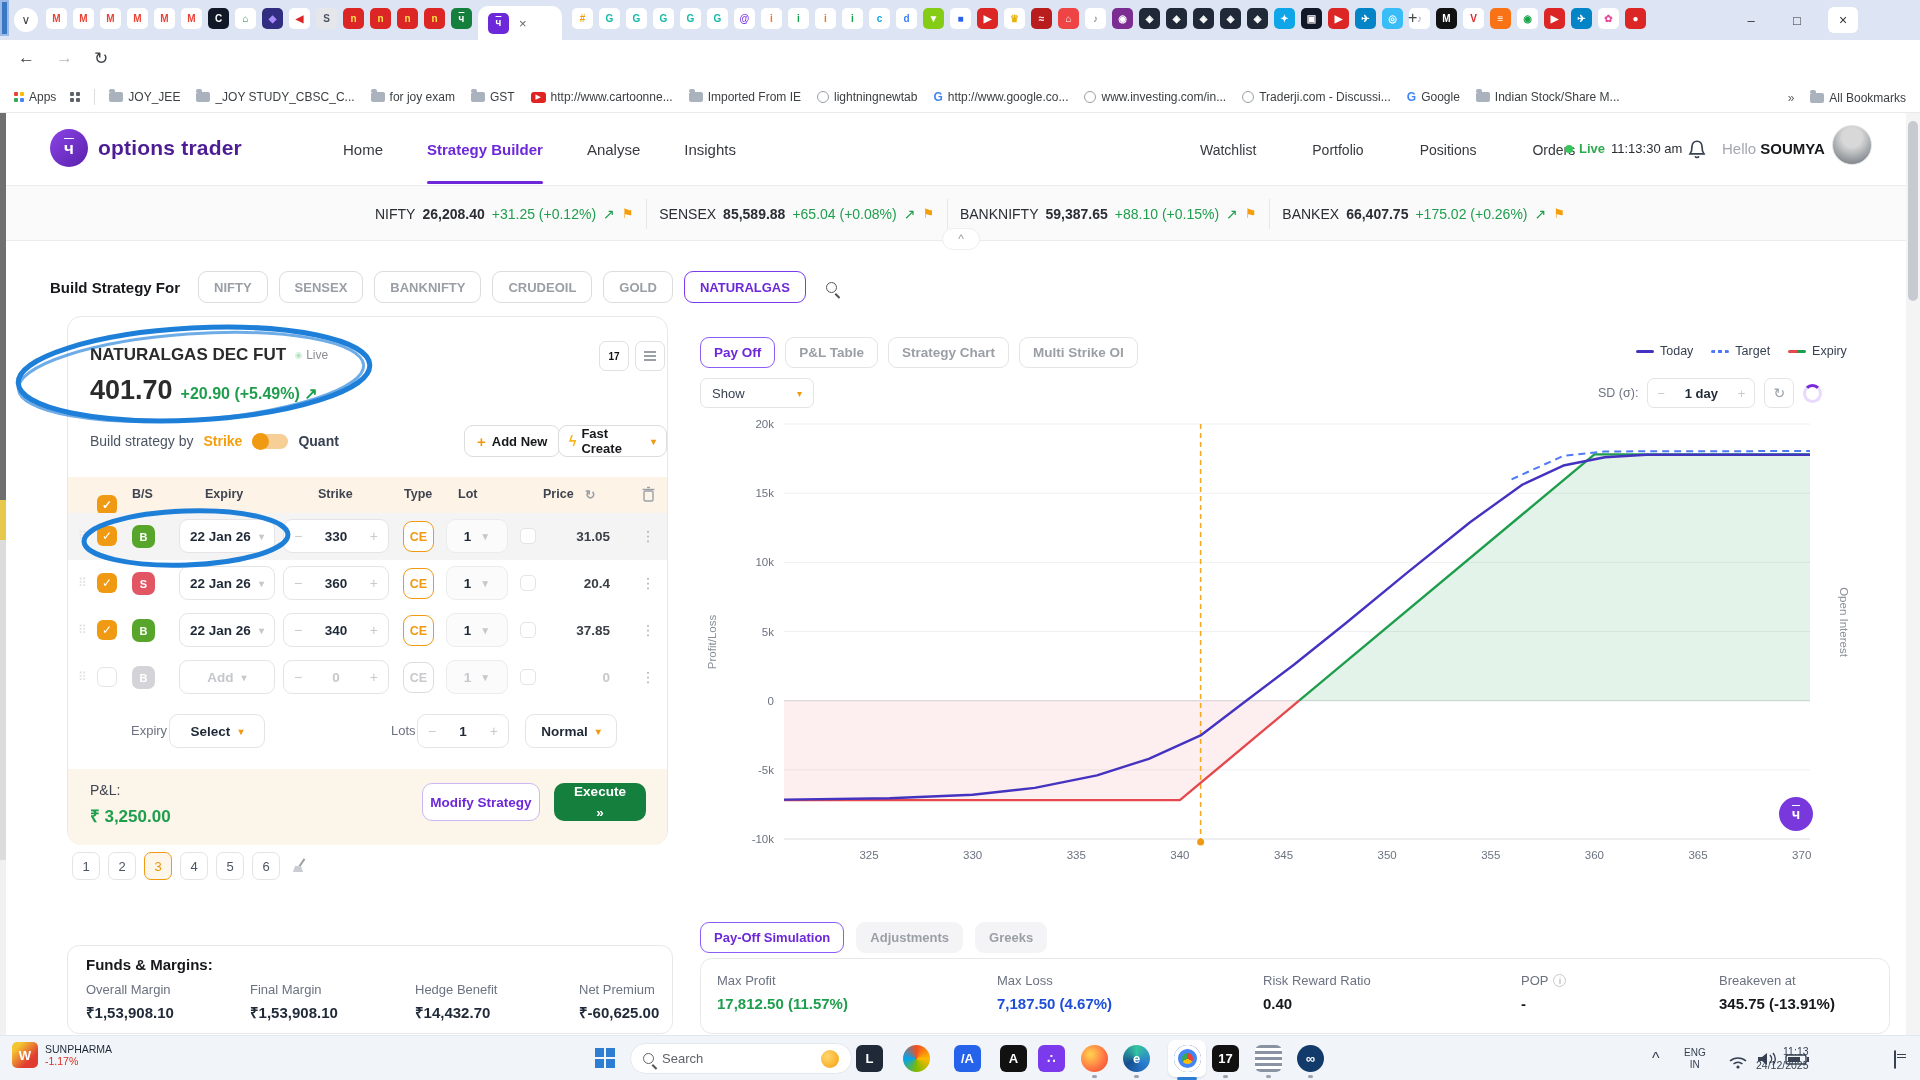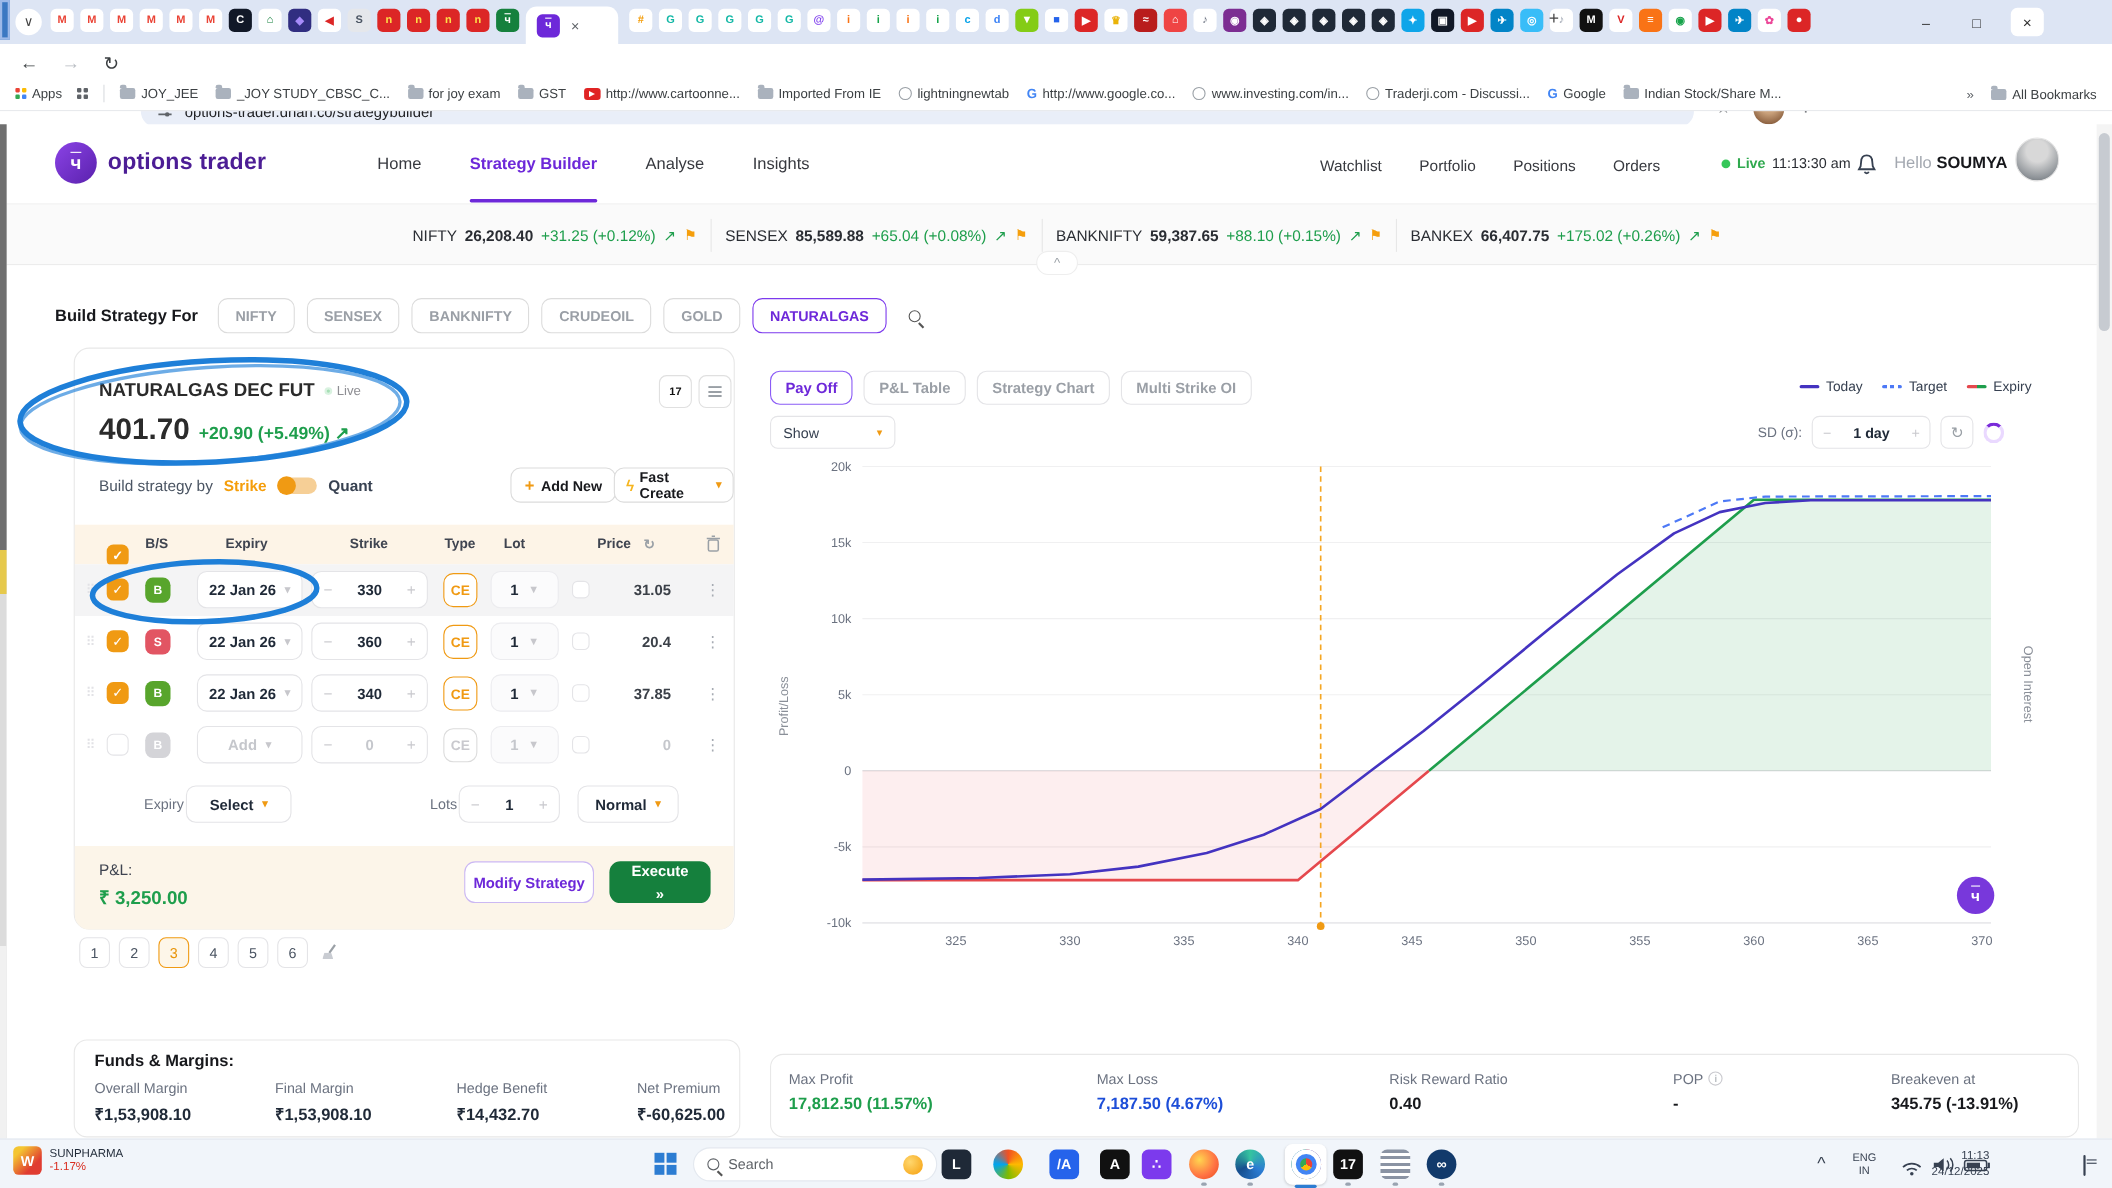--- a/index.html
+++ b/index.html
@@ -26,21 +26,21 @@
 
   .toolbar{position:absolute;left:0;top:40px;width:1920px;height:42px;background:#fff;}
   .navbtn{position:absolute;top:8px;font-size:17px;color:#3c4043;}
   .urlpill{position:absolute;left:128px;top:46px;width:1412px;height:30px;background:#e9eef8;border-radius:15px;
     display:flex;align-items:center;padding:0 14px;gap:10px;font-size:13.5px;color:#202124;}
   .star{position:absolute;left:1560px;top:49px;color:#5f6368;font-size:15px;}
   .tb-avatar{position:absolute;left:1594px;top:45px;width:28px;height:28px;border-radius:50%;
     background:radial-gradient(circle at 50% 35%, #caa27c 35%, #8a5f3e 80%);}
   .kebab{position:absolute;left:1634px;top:47px;color:#5f6368;font-size:15px;}
 
-  .bookmarks{position:absolute;left:0;top:70px;width:1920px;height:31px;background:#fff;
+  .bookmarks{position:absolute;left:0;top:82px;width:1920px;height:31px;background:#fff;
     border-bottom:1px solid #e8eaed;display:flex;align-items:center;padding:0 14px;gap:14px;
     font-size:12px;color:#3c4043;white-space:nowrap;overflow:hidden;}
   .bm{display:flex;align-items:center;gap:5px;flex:0 0 auto;}
   .ic-folder{width:14px;height:10px;background:#aab2bd;border-radius:2px;position:relative;flex:0 0 auto;}
   .ic-folder::before{content:"";position:absolute;top:-3px;left:0;width:6px;height:3px;background:#aab2bd;border-radius:2px 2px 0 0;}
   .ic-yt{width:15px;height:11px;background:#e02424;border-radius:3px;color:#fff;font-size:7px;
     display:flex;align-items:center;justify-content:center;flex:0 0 auto;}
   .ic-g{color:#4285F4;font-weight:700;font-size:12px;flex:0 0 auto;}
   .ic-globe{width:12px;height:12px;border-radius:50%;border:1.5px solid #9aa0a6;flex:0 0 auto;}
   .ic-grid{display:grid;grid-template-columns:4px 4px;grid-gap:2px;flex:0 0 auto;}
@@ -50,21 +50,21 @@
 
   
   .sitehead{position:absolute;left:0;top:113px;width:1920px;height:73px;background:#fff;border-bottom:1px solid #ececec;}
   .logo{position:absolute;left:50px;top:16px;width:38px;height:38px;border-radius:50%;
     background:linear-gradient(135deg,#8b43e6,#5a21ad);color:#fff;display:flex;align-items:center;justify-content:center;font-size:17px;}
   .brand{position:absolute;left:98px;top:23px;font-size:21px;font-weight:800;color:#4c1d95;letter-spacing:.2px;}
   .mainnav{position:absolute;left:343px;top:0;height:73px;display:flex;align-items:center;gap:44px;font-size:15px;color:#37393f;}
   .mainnav .nav-item{position:relative;padding:26px 0;}
   .mainnav .nav-item.active{color:#6d28d9;font-weight:700;}
   .mainnav .nav-item.active::after{content:"";position:absolute;left:0;right:0;bottom:0;height:3px;background:#6d28d9;border-radius:2px;}
-  .rightnav{position:absolute;left:1200px;top:0;height:73px;display:flex;align-items:center;gap:34px;font-size:14px;color:#37393f;}
+  .rightnav{position:absolute;left:1200px;top:0;height:73px;display:flex;align-items:center;gap:56px;font-size:14px;color:#37393f;}
   .liveblock{position:absolute;left:1565px;top:28px;display:flex;align-items:center;gap:6px;font-size:13px;}
   .dot-green{width:8px;height:8px;border-radius:50%;background:#35c759;}
   .hello{position:absolute;left:1722px;top:27px;font-size:15px;color:#a3a8b0;}
   .hello b{color:#17181c;}
   .head-avatar{position:absolute;left:1832px;top:12px;width:40px;height:40px;border-radius:50%;
     background:radial-gradient(circle at 50% 30%,#d8d8d8 30%,#8d9297 75%,#5d6166);border:1px solid #e3e3e3;}
 
   
   .ticker{position:absolute;left:0;top:186px;width:1920px;height:55px;background:#fafafa;border-bottom:1px solid #ececec;}
   .ticker-row{position:absolute;left:375px;top:0;width:1190px;height:55px;display:flex;align-items:center;justify-content:space-between;}
@@ -917,20 +917,25 @@
         <polyline points="811.5272727272732,67.37199999999999 863.3454545454549,43.85589999999999 904.8000000000004,39.429339999999996 1110,39.01434999999998" fill="none" stroke="#4d79f6" stroke-width="2" stroke-linejoin="round" stroke-dasharray="7,5"></polyline>
         <text x="16" y="230" class="axlab" transform="rotate(-90 16 230)" text-anchor="middle">Profit/Loss</text>
         <text x="1140" y="210" class="axlab" transform="rotate(90 1140 210)" text-anchor="middle">Open Interest</text>
       </svg>
   </div>
   <div class="watermark">
       <span class="dh">ч</span>
     </div>
 
 
+  <div class="btabs" id="bottom-tabs">
+      <span class="btab act">Pay-Off Simulation</span>
+      <span class="btab">Adjustments</span>
+      <span class="btab">Greeks</span>
+    </div>
   <div class="stats" id="stats-card">
       <div class="stat" style="left: 16px;">
         <div class="sl">
           <span>Max Profit</span>
         </div>
         <div class="sv green">17,812.50 (11.57%)</div>
       </div>
       <div class="stat" style="left: 296px;">
         <div class="sl">
           <span>Max Loss</span>

